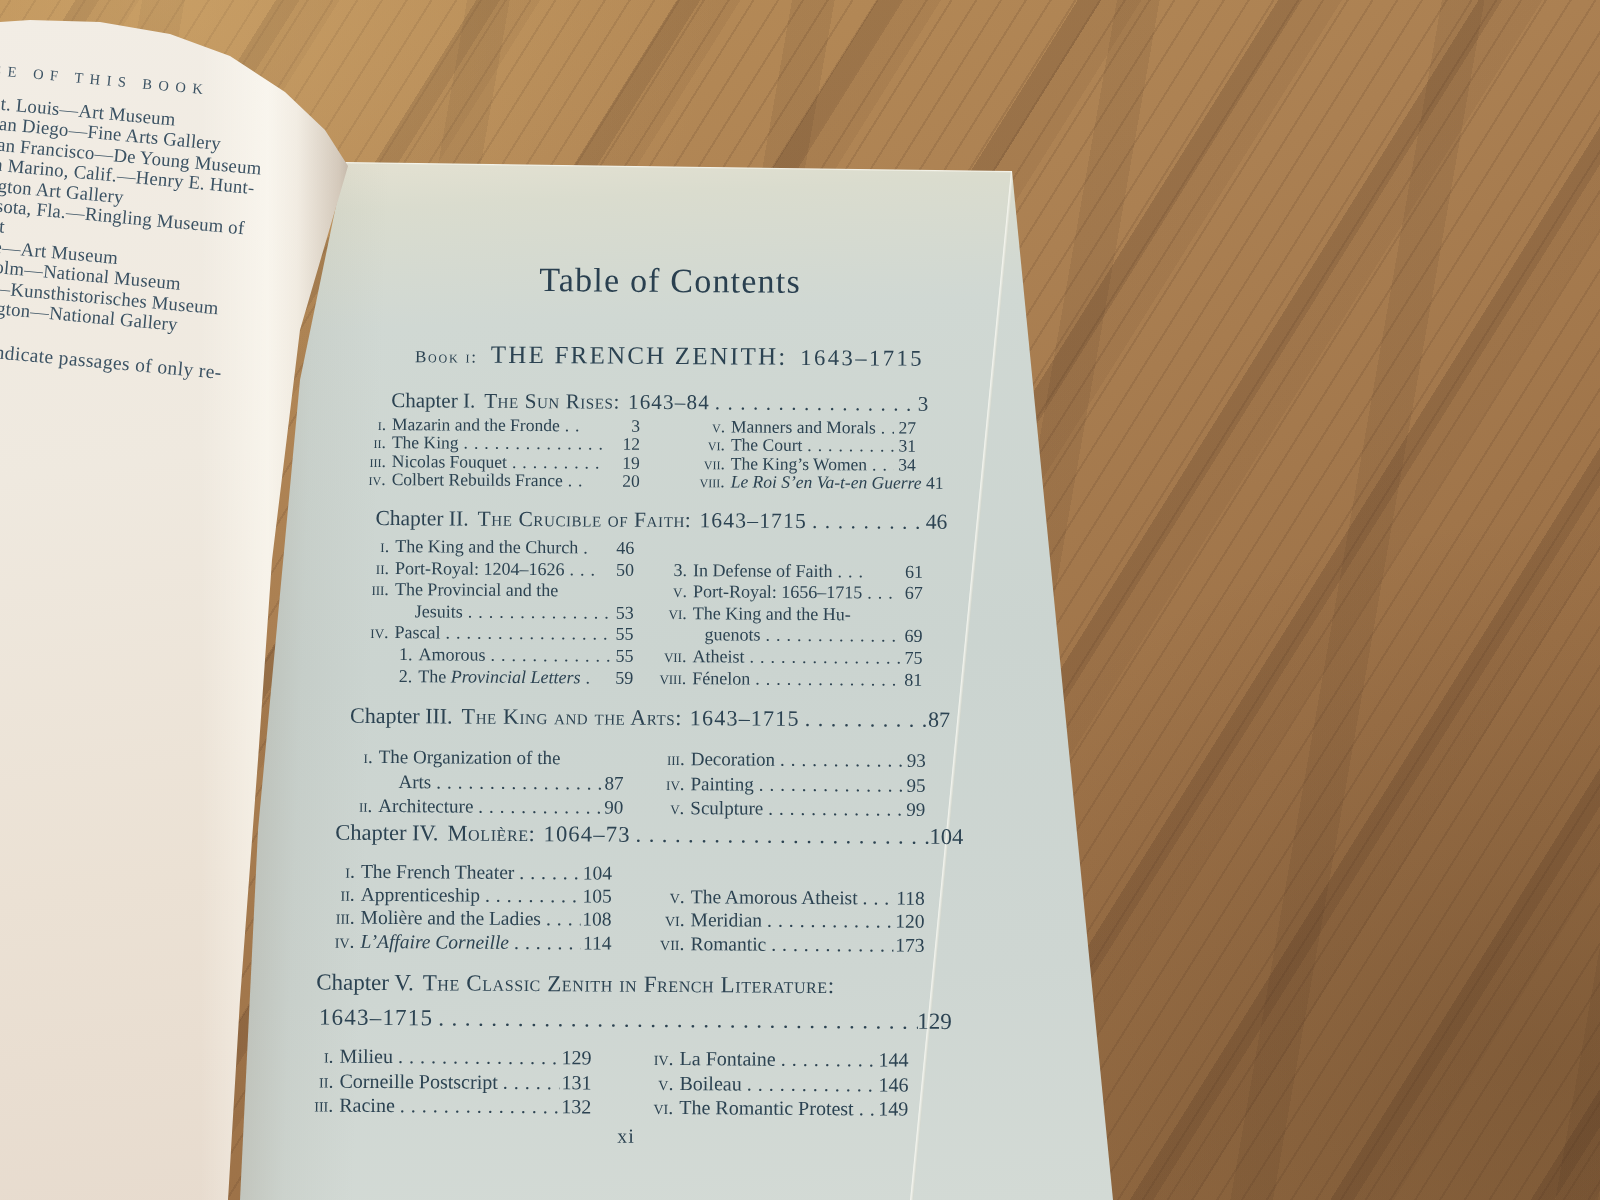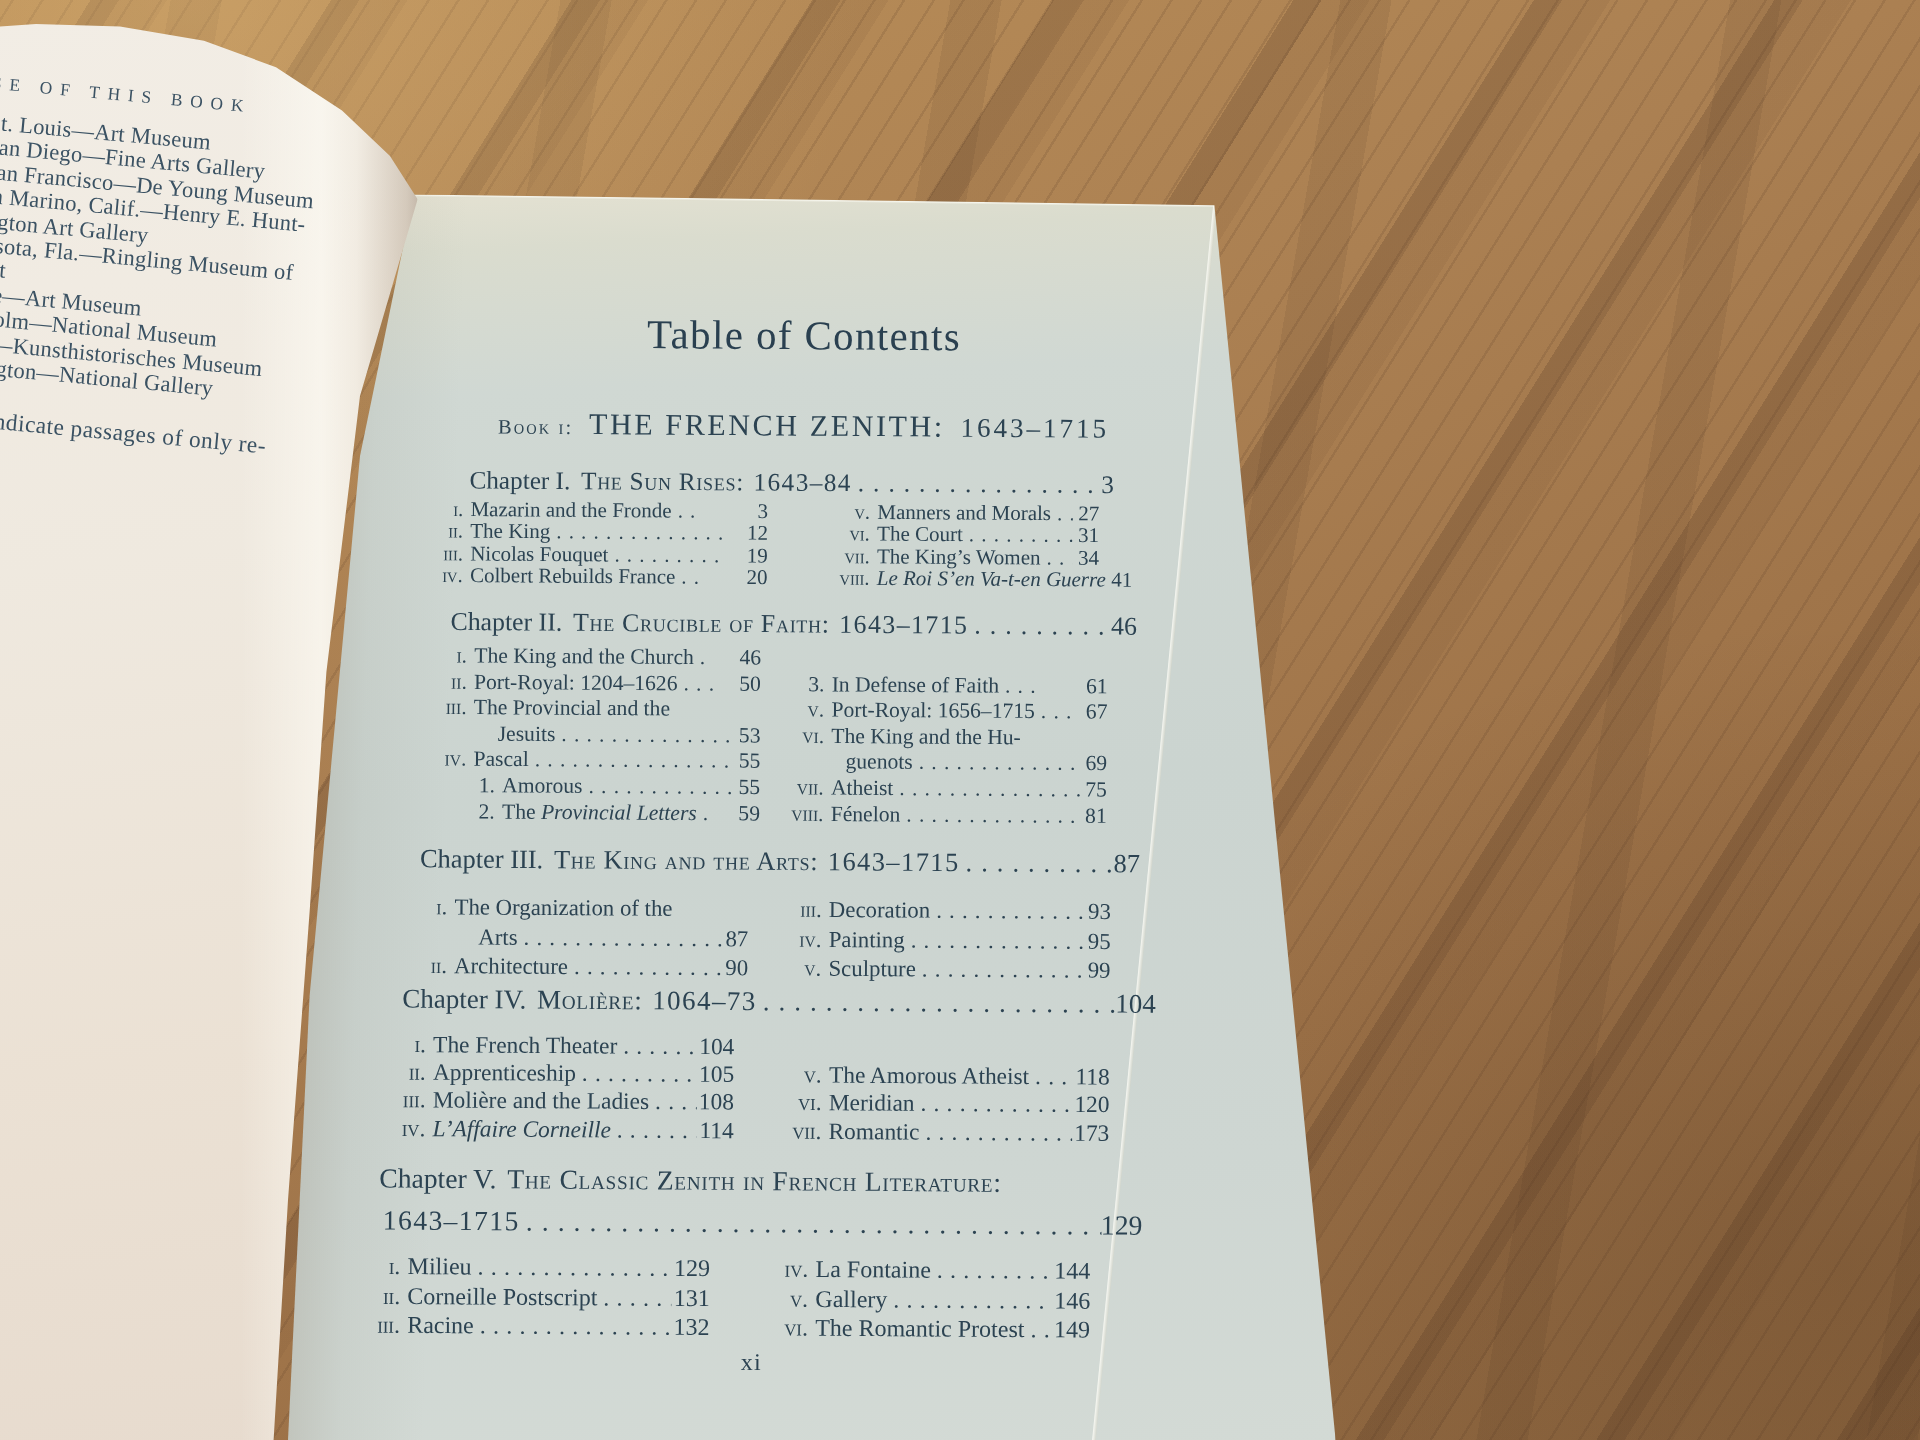--- a/index.html
+++ b/index.html
@@ -381,21 +381,21 @@
             </div>
             <div class="col" style="left: 394px; width: 281px; top: 74px; font-size: 20px; line-height: 24.7px;">
               <div class="item" style="height: 24.7px;">
                 <span class="num" style="width: 46px;">iv.</span>
                 <span class="txt">La Fontaine</span>
                 <span class="leader">............</span>
                 <span class="pg">144</span>
               </div>
               <div class="item" style="height: 24.7px;">
                 <span class="num" style="width: 46px;">v.</span>
-                <span class="txt">Gallery</span>
+                <span class="txt">Boileau</span>
                 <span class="leader">.................</span>
                 <span class="pg">146</span>
               </div>
               <div class="item" style="height: 24.7px;">
                 <span class="num" style="width: 46px;">vi.</span>
                 <span class="txt">The Romantic Protest</span>
                 <span class="leader">....</span>
                 <span class="pg">149</span>
               </div>
             </div>

